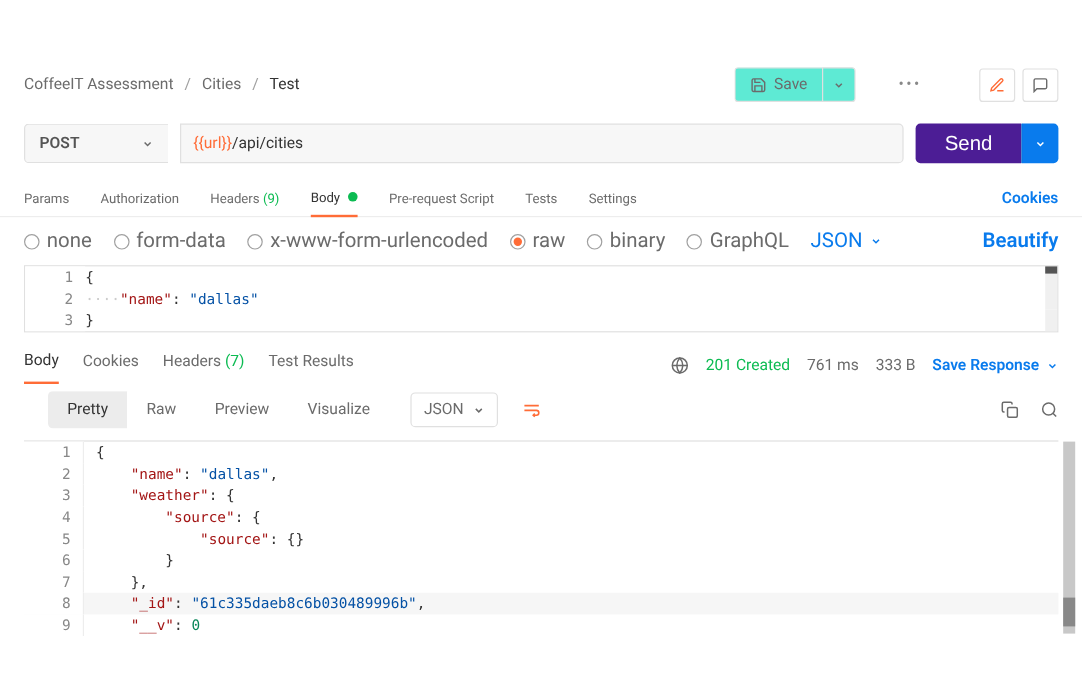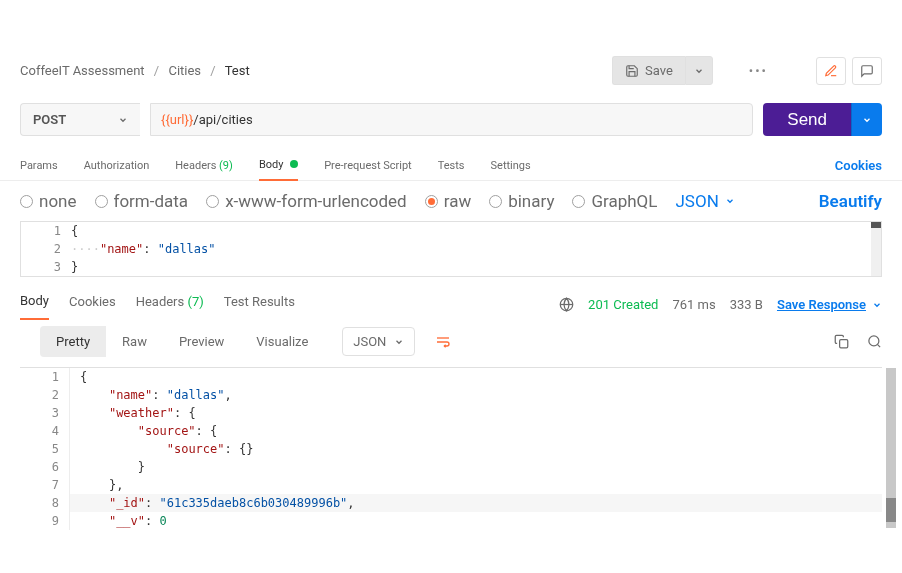--- a/index.html
+++ b/index.html
@@ -1,21 +1,21 @@
 <!DOCTYPE html>
 <html><head>
 <meta charset="utf-8">
 <style>
   * { box-sizing: border-box; margin: 0; padding: 0; }
   body { font-family: -apple-system, BlinkMacSystemFont, "Segoe UI", Roboto, sans-serif; font-size: 13px; color: #212121; background: #fff; width: 902px; }
   .top-row { display: flex; align-items: center; padding: 8px 20px; gap: 20px; margin-top: 48px; }
   .breadcrumb { flex: 1; color: #6b6b6b; font-size: 13px; }
   .breadcrumb .slash { margin: 0 6px; color: #a0a0a0; }
   .breadcrumb .current { color: #333; }
-  .btn { display: inline-flex; align-items: center; gap: 6px; border: 1px solid #e0e0e0; border-radius: 3px; padding: 6px 12px; background: #e5e5e5; cursor: pointer; font-size: 13px; color: #6b6b6b; }
+  .btn { display: inline-flex; align-items: center; gap: 6px; border: 1px solid #e0e0e0; border-radius: 3px; padding: 6px 12px; background: #5eead4; cursor: pointer; font-size: 13px; color: #6b6b6b; }
   .btn.icononly { padding: 6px 8px; }
   .save-group { display: flex; gap: 0; }
   .save-group .btn:first-child { border-radius: 3px 0 0 3px; border-right: none; }
   .save-group .btn:last-child { border-radius: 0 3px 3px 0; }
   .more-dots { margin-left: 8px; color: #888; cursor: pointer; padding: 4px 8px; letter-spacing: 2px; }
   .right-icons { margin-left: 20px; display: flex; gap: 6px; }
   .icon-box { width: 30px; height: 28px; border: 1px solid #e0e0e0; border-radius: 3px; display: flex; align-items: center; justify-content: center; cursor: pointer; }
   .request-row { display: flex; padding: 10px 20px; gap: 10px; align-items: stretch; }
   .method-select { display: flex; align-items: center; justify-content: space-between; width: 120px; border: 1px solid #e0e0e0; border-right: none; background: #f7f7f7; padding: 0 12px; cursor: pointer; font-weight: 600; color: #555; border-radius: 4px 0 0 4px; }
   .url-input-wrap { flex: 1; border: 1px solid #e0e0e0; border-radius: 0 4px 4px 0; padding: 8px 10px; display: flex; align-items: center; background: #f7f7f7; }
@@ -46,21 +46,21 @@
   .val-str { color: #0451a5; }
   .num { color: #098658; }
   .pun { color: #333; }
   .mini-scroll { width: 10px; background: #f0f0f0; position: relative; }
   .mini-handle { position: absolute; right: 0; top: 0; width: 10px; height: 6px; background: #555; }
   .resp-tabs-row { display: flex; align-items: center; padding: 12px 20px 0; gap: 20px; border-top: 0; font-size: 13px; color: #6b6b6b; }
   .resp-tab { cursor: pointer; padding: 4px 0 10px; }
   .resp-tab.active { color:#333; border-bottom: 2px solid #ff6c37; }
   .resp-meta { display: flex; gap: 14px; align-items: center; }
   .status-code { color: #0cbb52; }
-  .save-resp { color: #097bed; font-weight: 600; cursor: pointer; display: inline-flex; align-items: center; gap: 6px; text-decoration: underline; }
+  .save-resp { color: #097bed; font-weight: 600; cursor: pointer; display: inline-flex; align-items: center; gap: 6px; }
   .resp-tools { display: flex; align-items: center; padding: 6px 20px; gap: 8px; }
   .seg { display: flex; border-radius: 4px; overflow: hidden; margin-left: 20px; }
   .seg-btn { padding: 8px 16px; background:#fff; color: #6b6b6b; cursor: pointer; }
   .seg-btn.active { background: #ececec; color: #333; }
   .fmt-drop { margin-left: 10px; border: 1px solid #e0e0e0; border-radius: 4px; padding: 6px 10px; display: inline-flex; align-items: center; gap: 8px; cursor: pointer; color: #6b6b6b; }
   .wrap-btn { margin-left: 6px; color: #ff6c37; cursor: pointer; padding: 6px; }
   .right-tools { margin-left: auto; display: flex; gap: 18px; color: #888; }
   .resp-editor { border-top: 1px solid #e0e0e0; margin: 4px 20px 0; font-family: Menlo, Consolas, monospace; font-size: 12px; position: relative; }
   .resp-row { display: flex; }
   .resp-row .gutter { border-right: 1px solid #ededed; }

